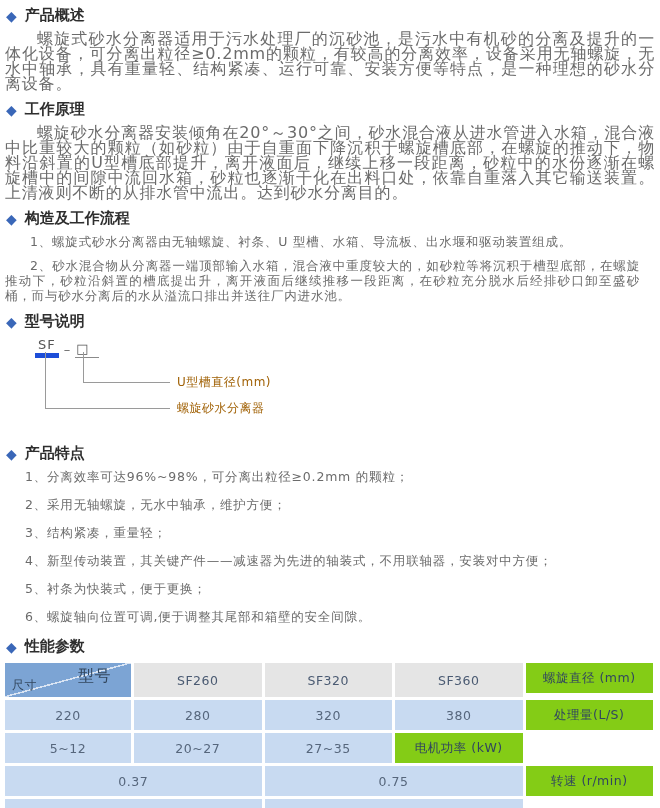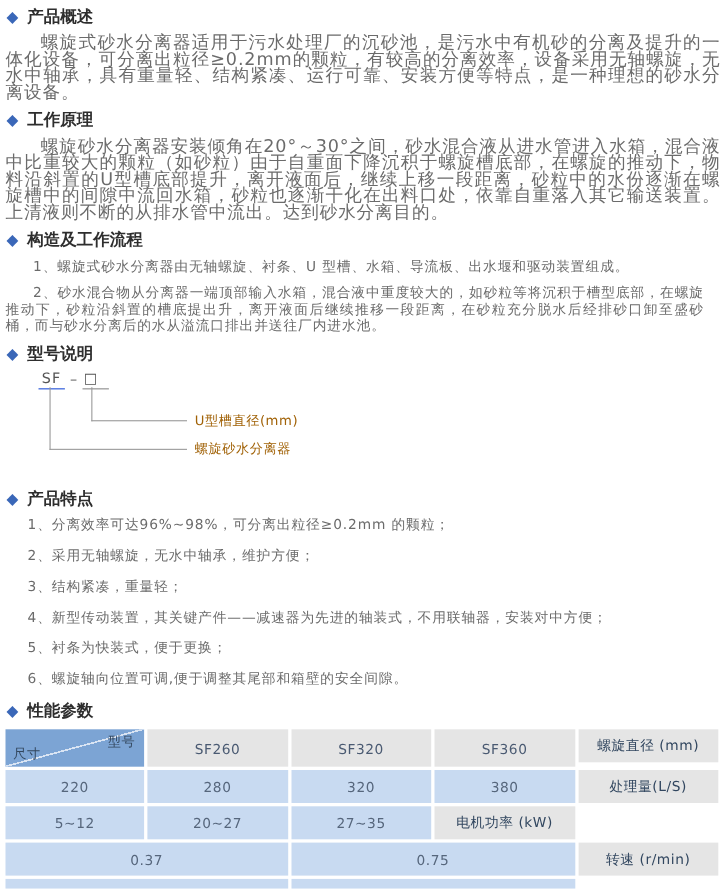--- a/index.html
+++ b/index.html
@@ -28,21 +28,21 @@
   }
   p.list-par{
     font-size:12.5px;color:#6b6b6b;
     letter-spacing:0.8px;line-height:15px;
     text-align:justify;text-indent:2em;
     margin:0 15px 9px 0;
   }
   
   .model-diagram{position:relative;height:98px;margin:6px 0 0 30px;}
   .model-code{position:absolute;left:0;top:0;font-size:13px;color:#555;display:flex;align-items:flex-end;}
-  .sf-prefix{border-bottom:1px solid #1d4ed8;padding:0 3px 1px 3px;letter-spacing:1px;}
+  .sf-prefix{border-bottom:5px solid #1d4ed8;padding:0 3px 1px 3px;letter-spacing:1px;}
   .code-dash{padding:0 5px 1px 5px;color:#666;}
   .code-box-wrap{border-bottom:1px solid #8a8a8a;padding:0 10px 1px 1px;}
   .code-box{font-size:13px;color:#555;}
   .connector{position:absolute;border-left:1px solid #9a9a9a;border-bottom:1px solid #9a9a9a;}
   .conn-1{left:48px;top:15px;width:86px;height:30px;}
   .conn-2{left:10px;top:15px;width:124px;height:56px;}
   .model-label{position:absolute;font-size:12px;color:#a16207;letter-spacing:0.5px;}
   .label-1{left:142px;top:37px;}
   .label-2{left:142px;top:63px;}
   
@@ -67,24 +67,24 @@
     position:relative;height:34px;
     background:
       linear-gradient(to bottom right,
         rgba(0,0,0,0) calc(50% - 1px),
         #d9e4f3 calc(50% - 1px),
         #d9e4f3 calc(50% + 0.5px),
         rgba(0,0,0,0) calc(50% + 0.5px)),
       #7ca4d4;
     color:#33475e;
   }
-  .corner-top{position:absolute;top:3px;right:8px;font-size:12px;}
+  .corner-top{position:absolute;top:3px;right:20px;font-size:16px;}
   .corner-bottom{position:absolute;bottom:3px;left:7px;font-size:12px;}
   .th-model{height:34px;background:#e5e5e5;color:#4a5a72;}
-  .td-label{height:30px;background:#e5e5e5;color:#31465f;}
+  .td-label{height:30px;background:#84cc16;color:#31465f;}
   .td-val{height:30px;background:#c8daf1;color:#56667c;}
   .span2{grid-column:span 2;}
   .next-row-hint{margin:6px 0 0 0;width:305px;height:4px;background:#f4f1d8;}
 </style>
 </head>
 <body>
 
 <div class="page">
 
   <div class="sec-heading">

